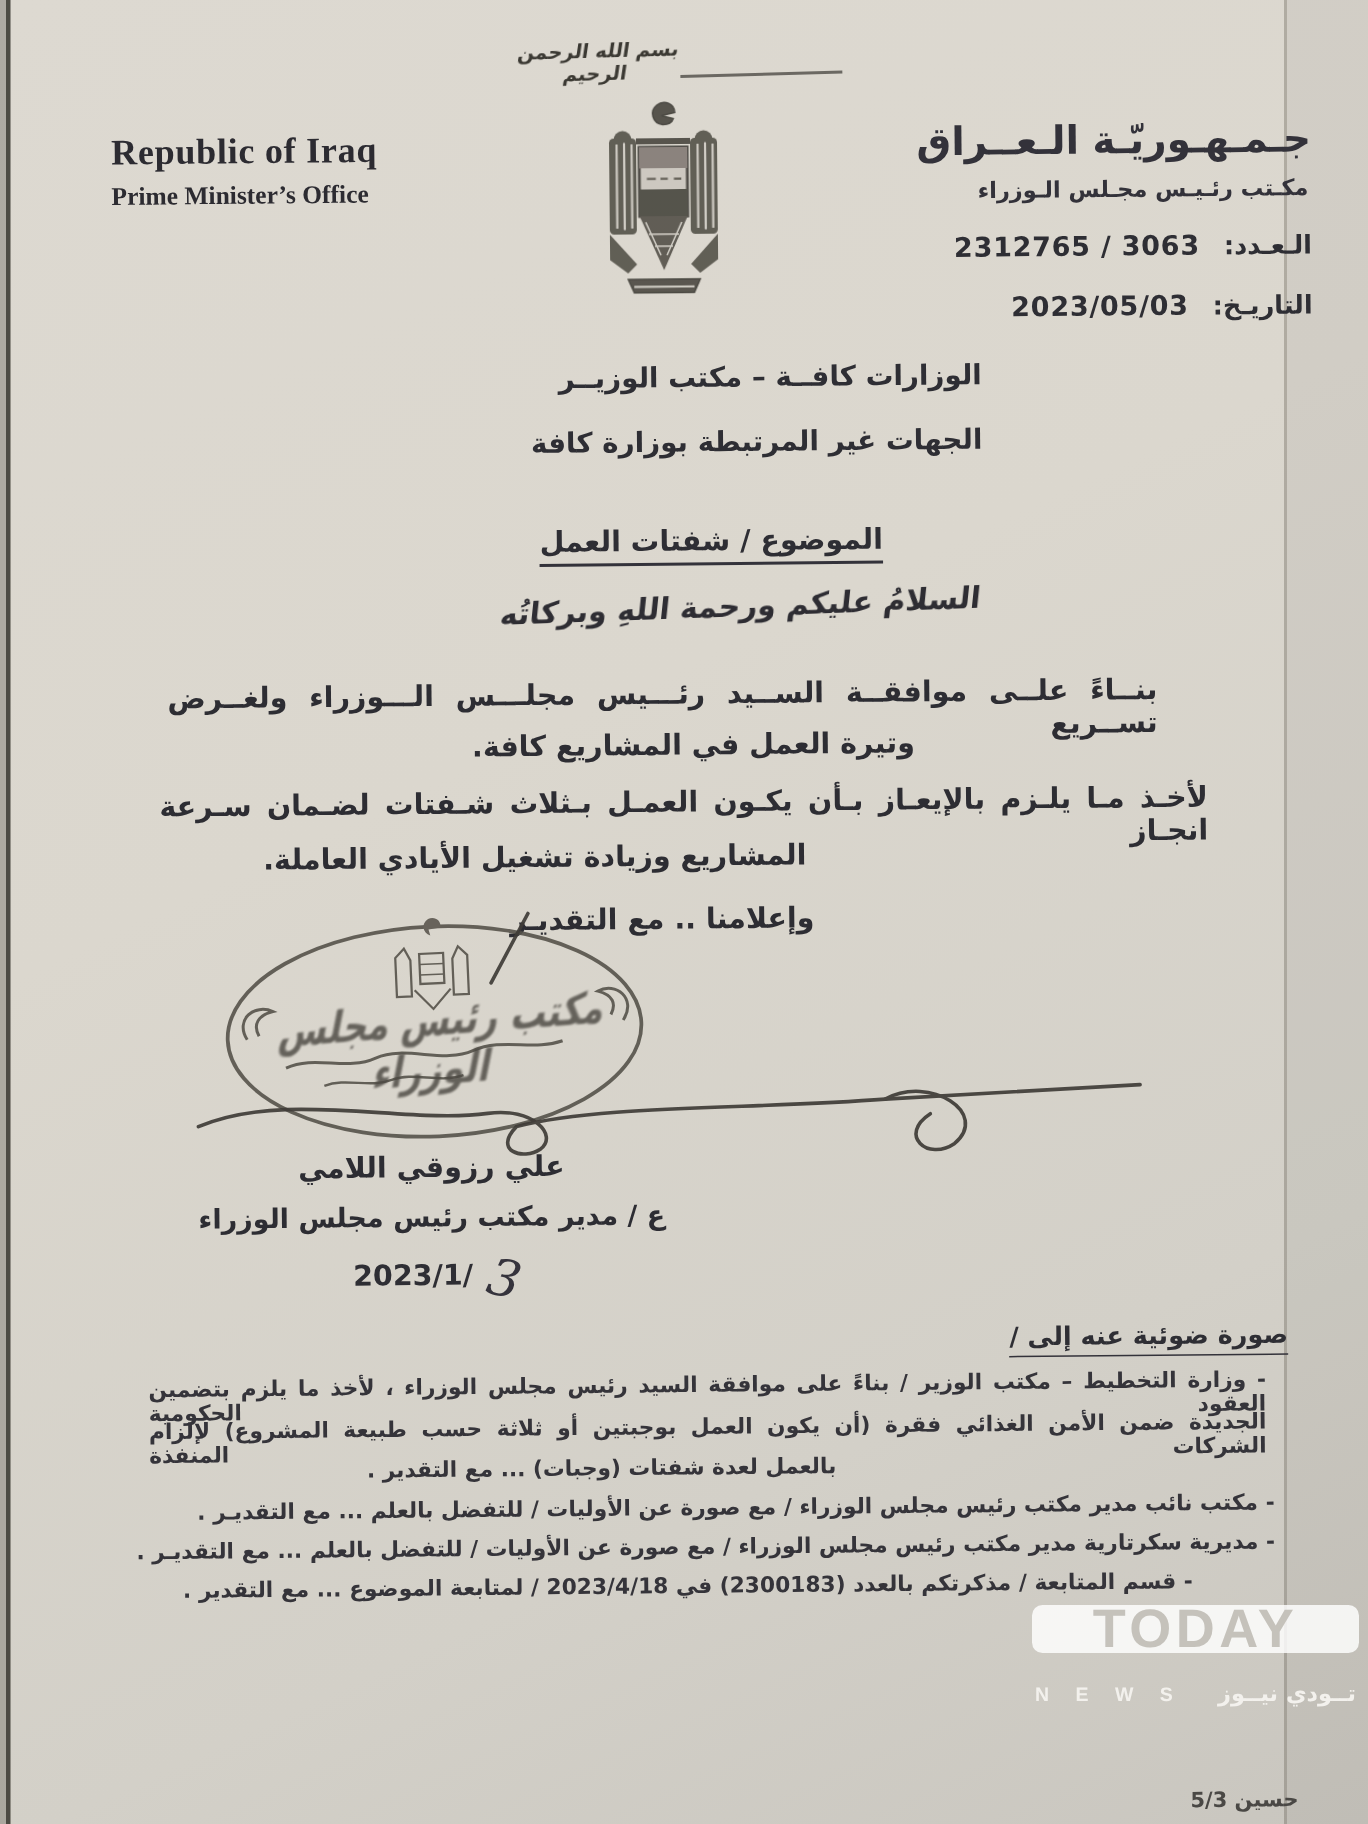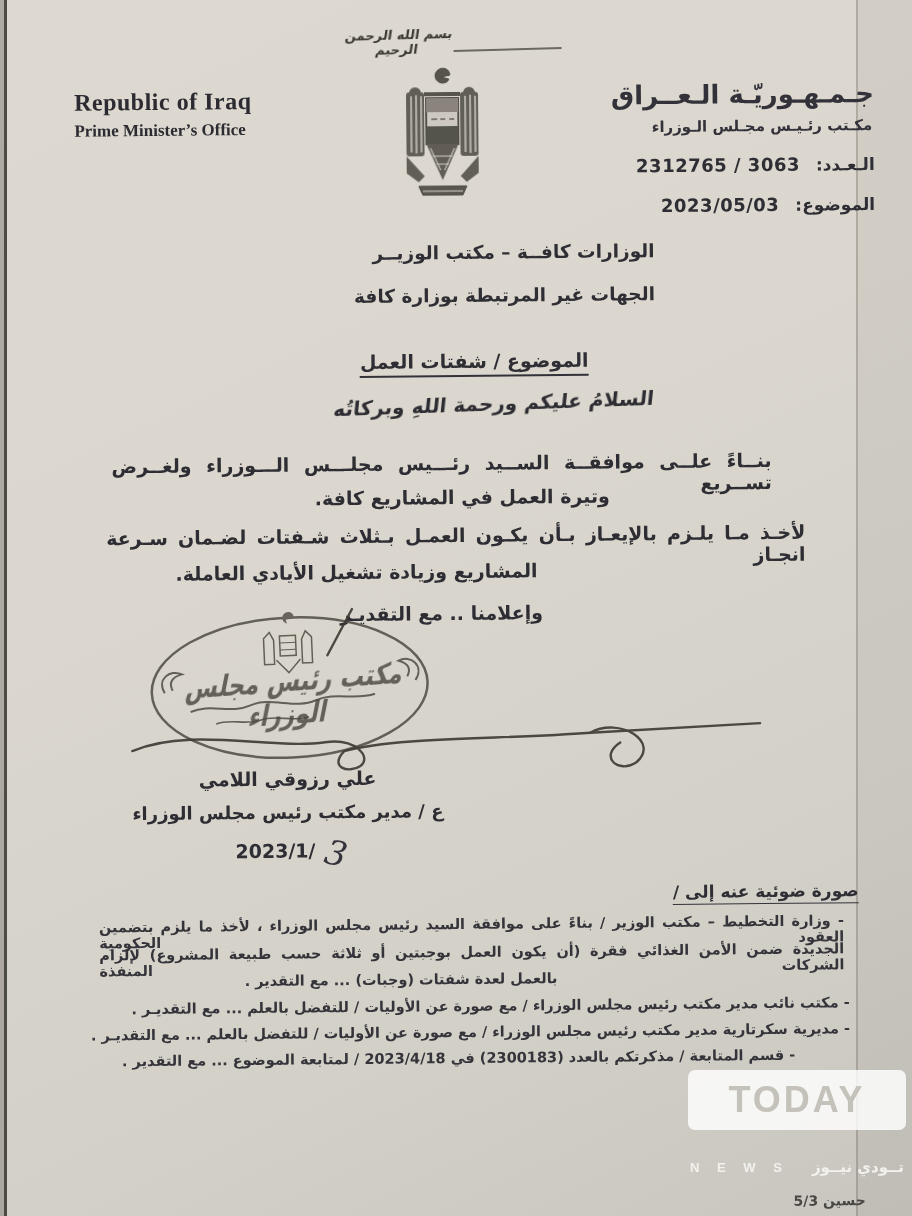--- a/index.html
+++ b/index.html
@@ -69,26 +69,26 @@
   .cc-head { right:57px; top:884px; font:700 17px "DejaVu Sans", sans-serif;
     border-bottom:1.5px solid #33323a; padding-bottom:2px; white-space:nowrap; }
   .ccl { font:700 14.5px "DejaVu Sans", sans-serif; color:#35343a; }
   .cc-just { left:95px; right:72px; }
   .i1l1 { top:916px; } .i1l2 { top:944px; }
   .i1l3 { right:359px; top:971px; white-space:nowrap; }
   .i2 { right:67px;  top:998px;  white-space:nowrap; }
   .i3 { right:67px;  top:1024px; white-space:nowrap; }
   .i4 { right:122px; top:1050px; white-space:nowrap; }
 
-  .wm-box { left:688px; top:1070px; width:218px; height:60px; background:rgba(255,255,255,.82);
+  .wm-box { left:688px; top:1070px; width:218px; height:32px; background:rgba(255,255,255,.82);
     border-radius:7px; display:flex; align-items:center; justify-content:center; }
   .wm-brand { font:700 36px "Liberation Sans", sans-serif; font-weight:900; color:#c5c2bb; letter-spacing:3px; }
   .wm-sub { left:690px; top:1120px; width:214px; display:flex; justify-content:space-between; align-items:baseline; color:#f3f1ed; }
   .wm-sub-en { font:700 13px "Liberation Sans", sans-serif; letter-spacing:7px;text-align:center; }
-  .wm-sub-ar { font:700 15px "DejaVu Sans", sans-serif; direction:rtl;margin-top:38px; }
+  .wm-sub-ar { font:700 15px "DejaVu Sans", sans-serif; direction:rtl; }
 
   .corner-note { left:758px; top:1196px; width:130px; direction:rtl; text-align:center;
     font:700 14px "DejaVu Sans", sans-serif; color:#4a4845; }
 </style>
 </head>
 <body>
 
 <div class="photo">
 
   <div class="abs edge-left2"></div>
@@ -132,21 +132,21 @@
     </svg>
 
     <div class="abs ar-title ar">جـمـهـوريّـة الـعــراق</div>
     <div class="abs ar-sub ar">مكـتب رئـيـس مجـلس الـوزراء</div>
 
     <div class="abs meta-row num">
       <span class="meta-lbl">الـعـدد:</span>
       <span class="meta-val" dir="ltr">2312765 / 3063</span>
     </div>
     <div class="abs meta-row date">
-      <span class="meta-lbl">الموضوع:</span>
+      <span class="meta-lbl">التاريـخ:</span>
       <span class="meta-val" dir="ltr">2023/05/03</span>
     </div>
 
     <div class="abs addr addr1 ar">الوزارات كافــة – مكتب الوزيــر</div>
     <div class="abs addr addr2 ar">الجهات غير المرتبطة بوزارة كافة</div>
 
     <div class="abs subject ar">الموضوع / شفتات العمل</div>
 
     <div class="abs greeting ar">السلامُ عليكم ورحمة اللهِ وبركاتُه</div>
 

